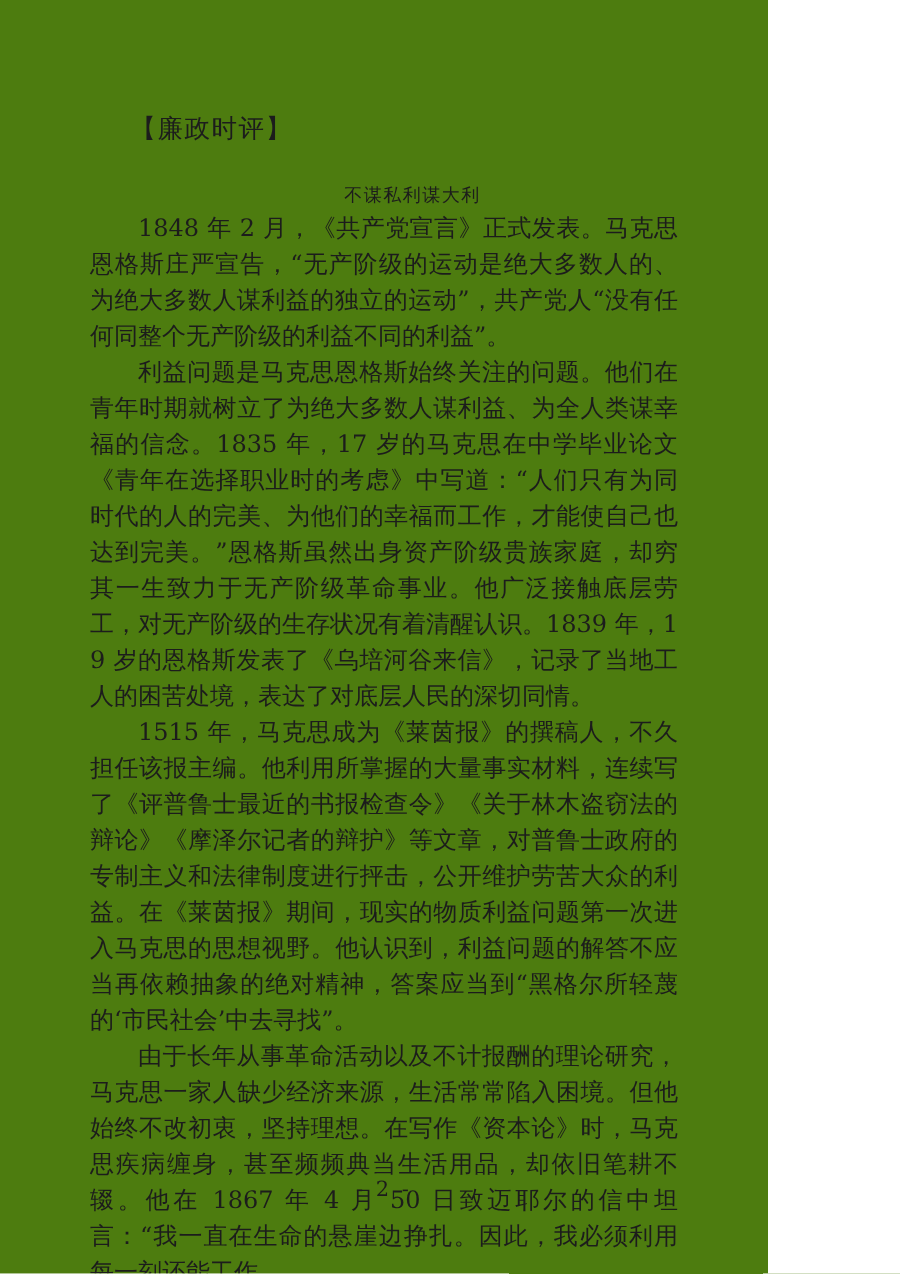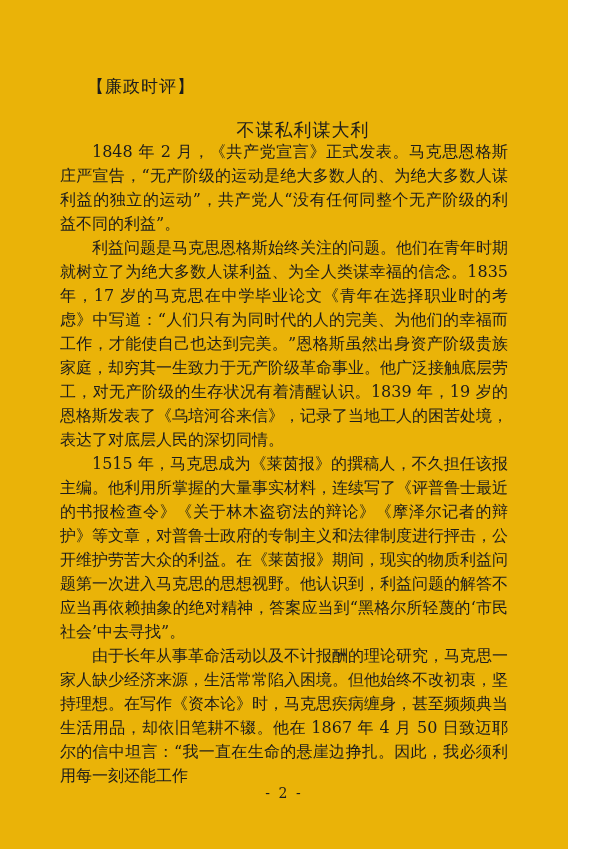--- a/index.html
+++ b/index.html
@@ -2,41 +2,41 @@
 <html><head>
 <meta charset="utf-8">
 <style>
   html, body {
     margin: 0;
     padding: 0;
     background: #ffffff;
   }
   .page {
     position: relative;
-    width: 568px;
+    width: 512px;
     height: 849px;
-    background: #eab308;
+    background: #4d7c0f;
     overflow: hidden;
     box-sizing: border-box;
     padding: 78px 60px 0 60px;
     color: #1c1c1c;
     font-family: "DejaVu Serif", "Liberation Serif", serif;
   }
   .section-label {
     font-size: 17px;
     line-height: 17px;
     margin-left: 27px;
     letter-spacing: 1px;
     white-space: nowrap;
   }
   .doc-title {
     margin: 25px 0 0 0;
     padding-left: 38px; 
     text-align: center;
-    font-size: 18px;
+    font-size: 12px;
     line-height: 20px;
     font-weight: normal;
     letter-spacing: 1px;
   }
   .doc-body {
   }
   .doc-body p {
     margin: 0;
     font-size: 16px;
     line-height: 24px;

